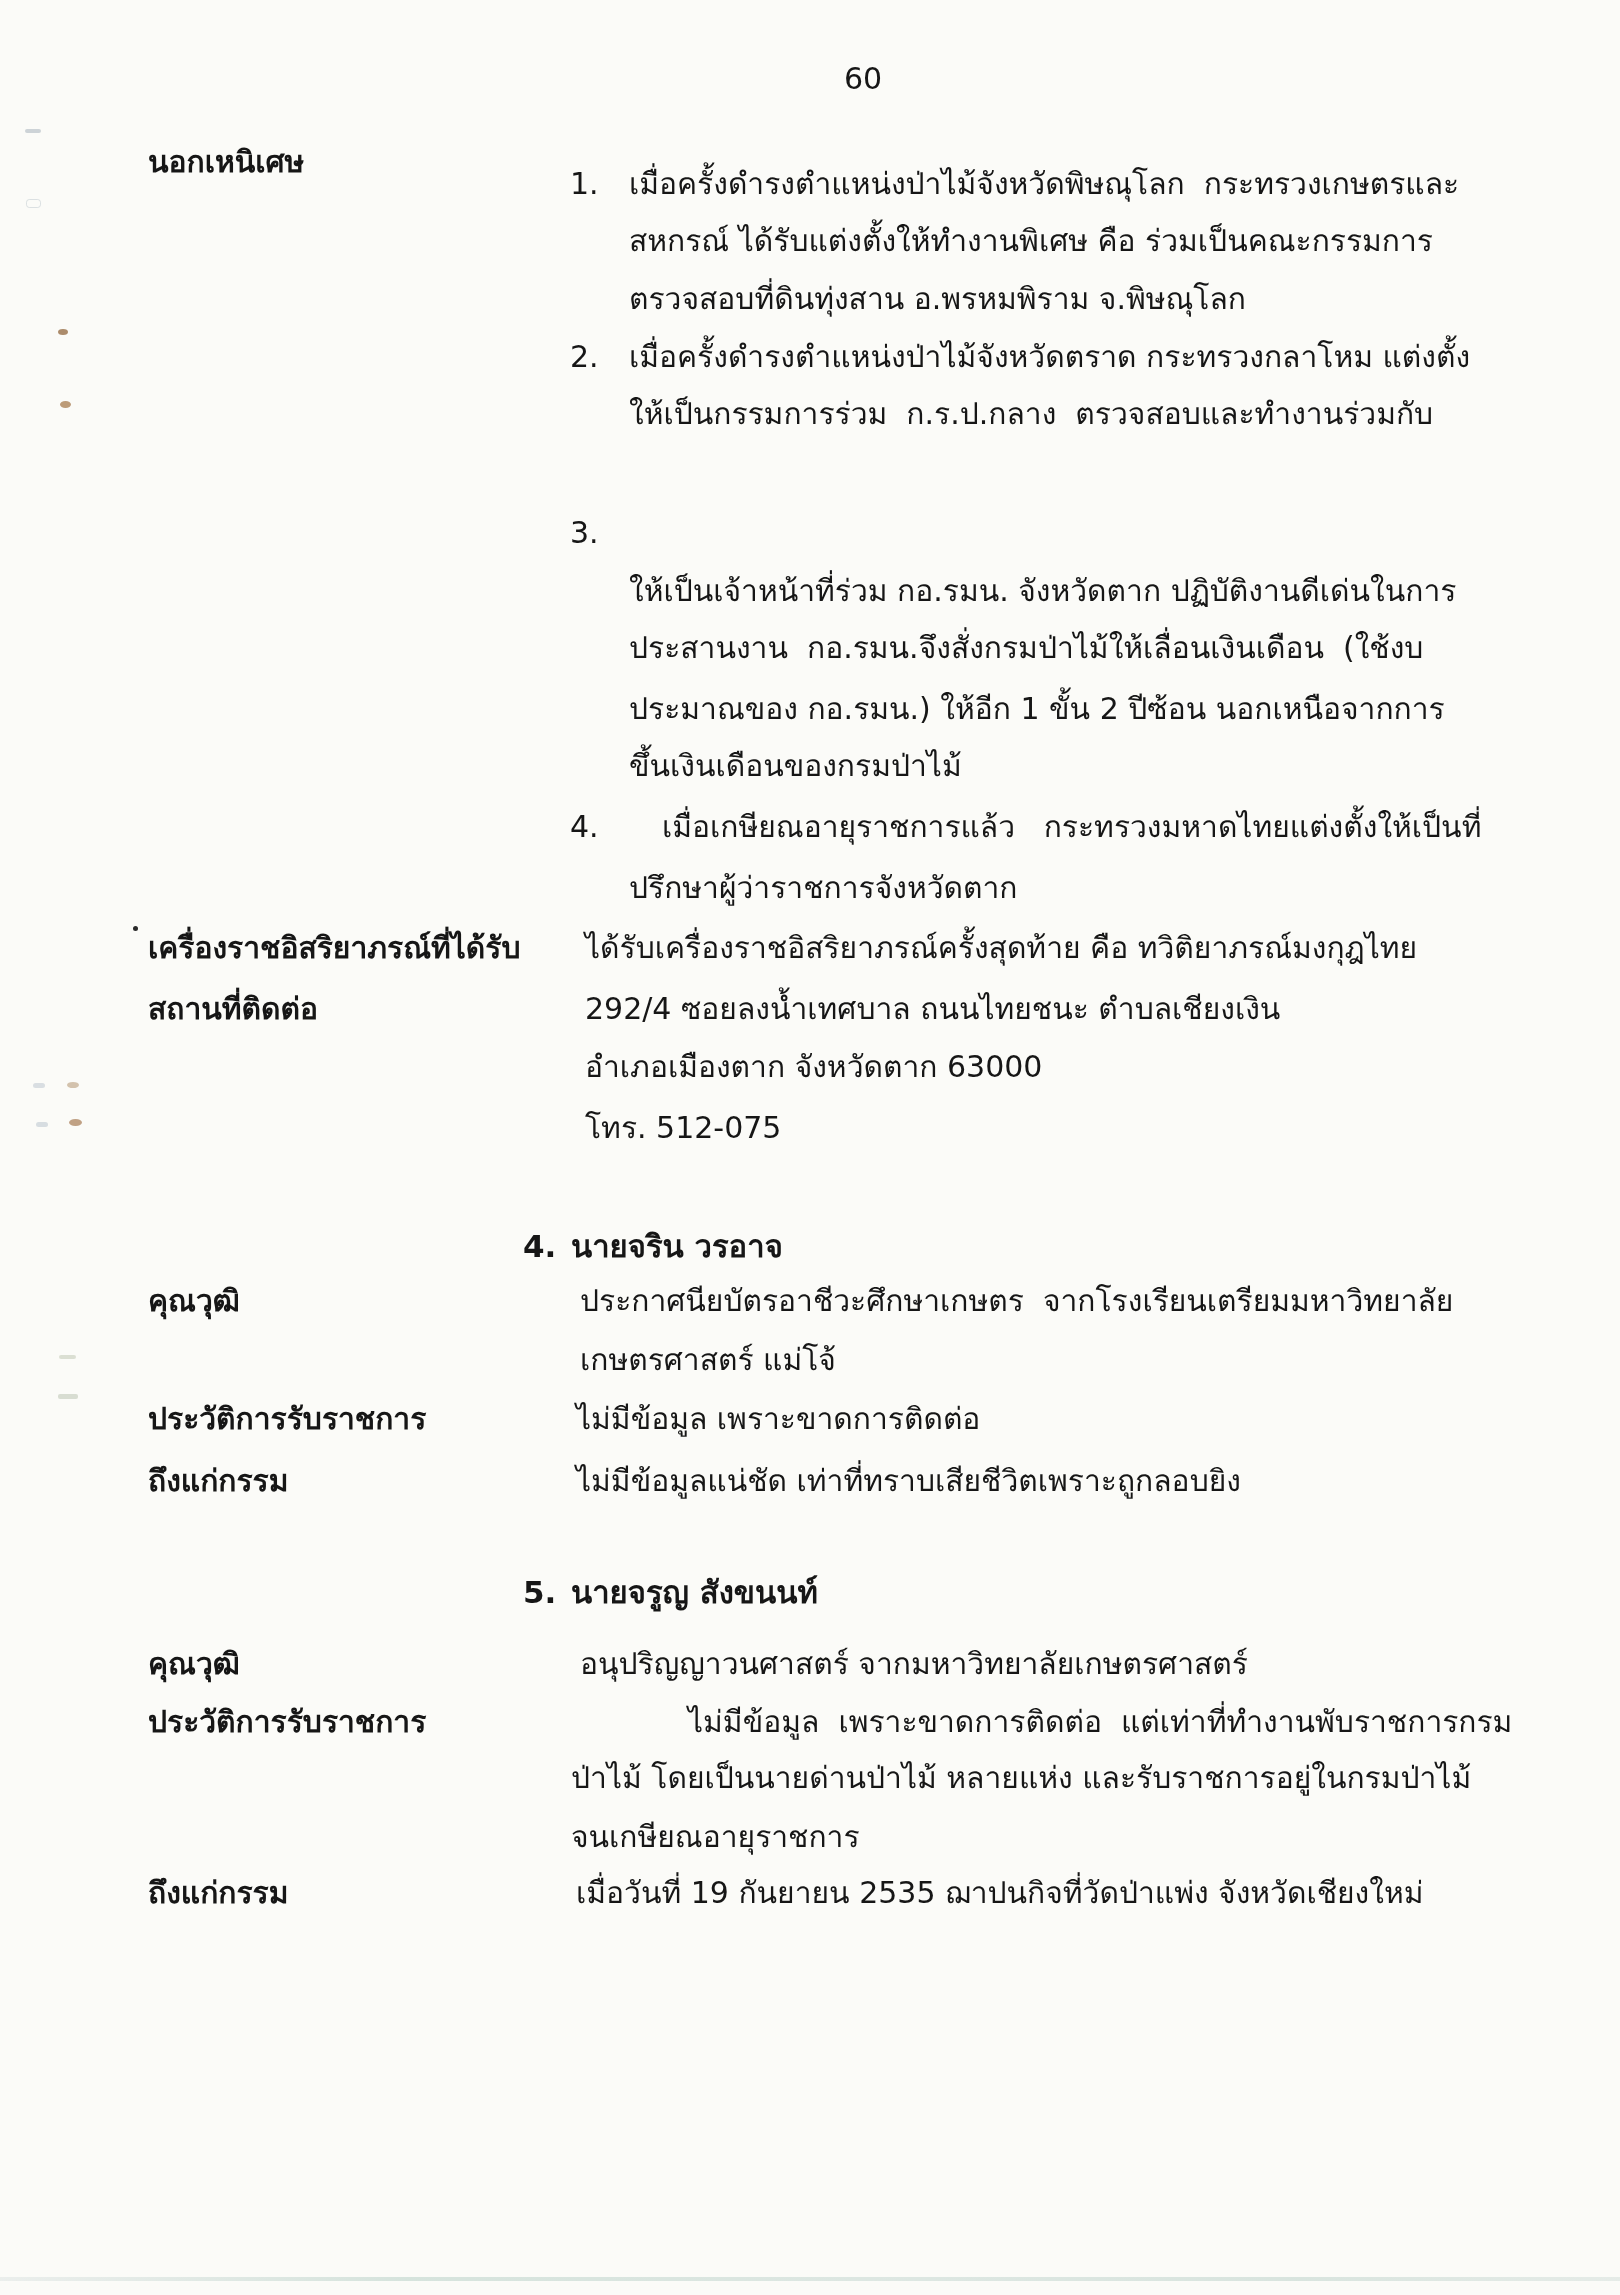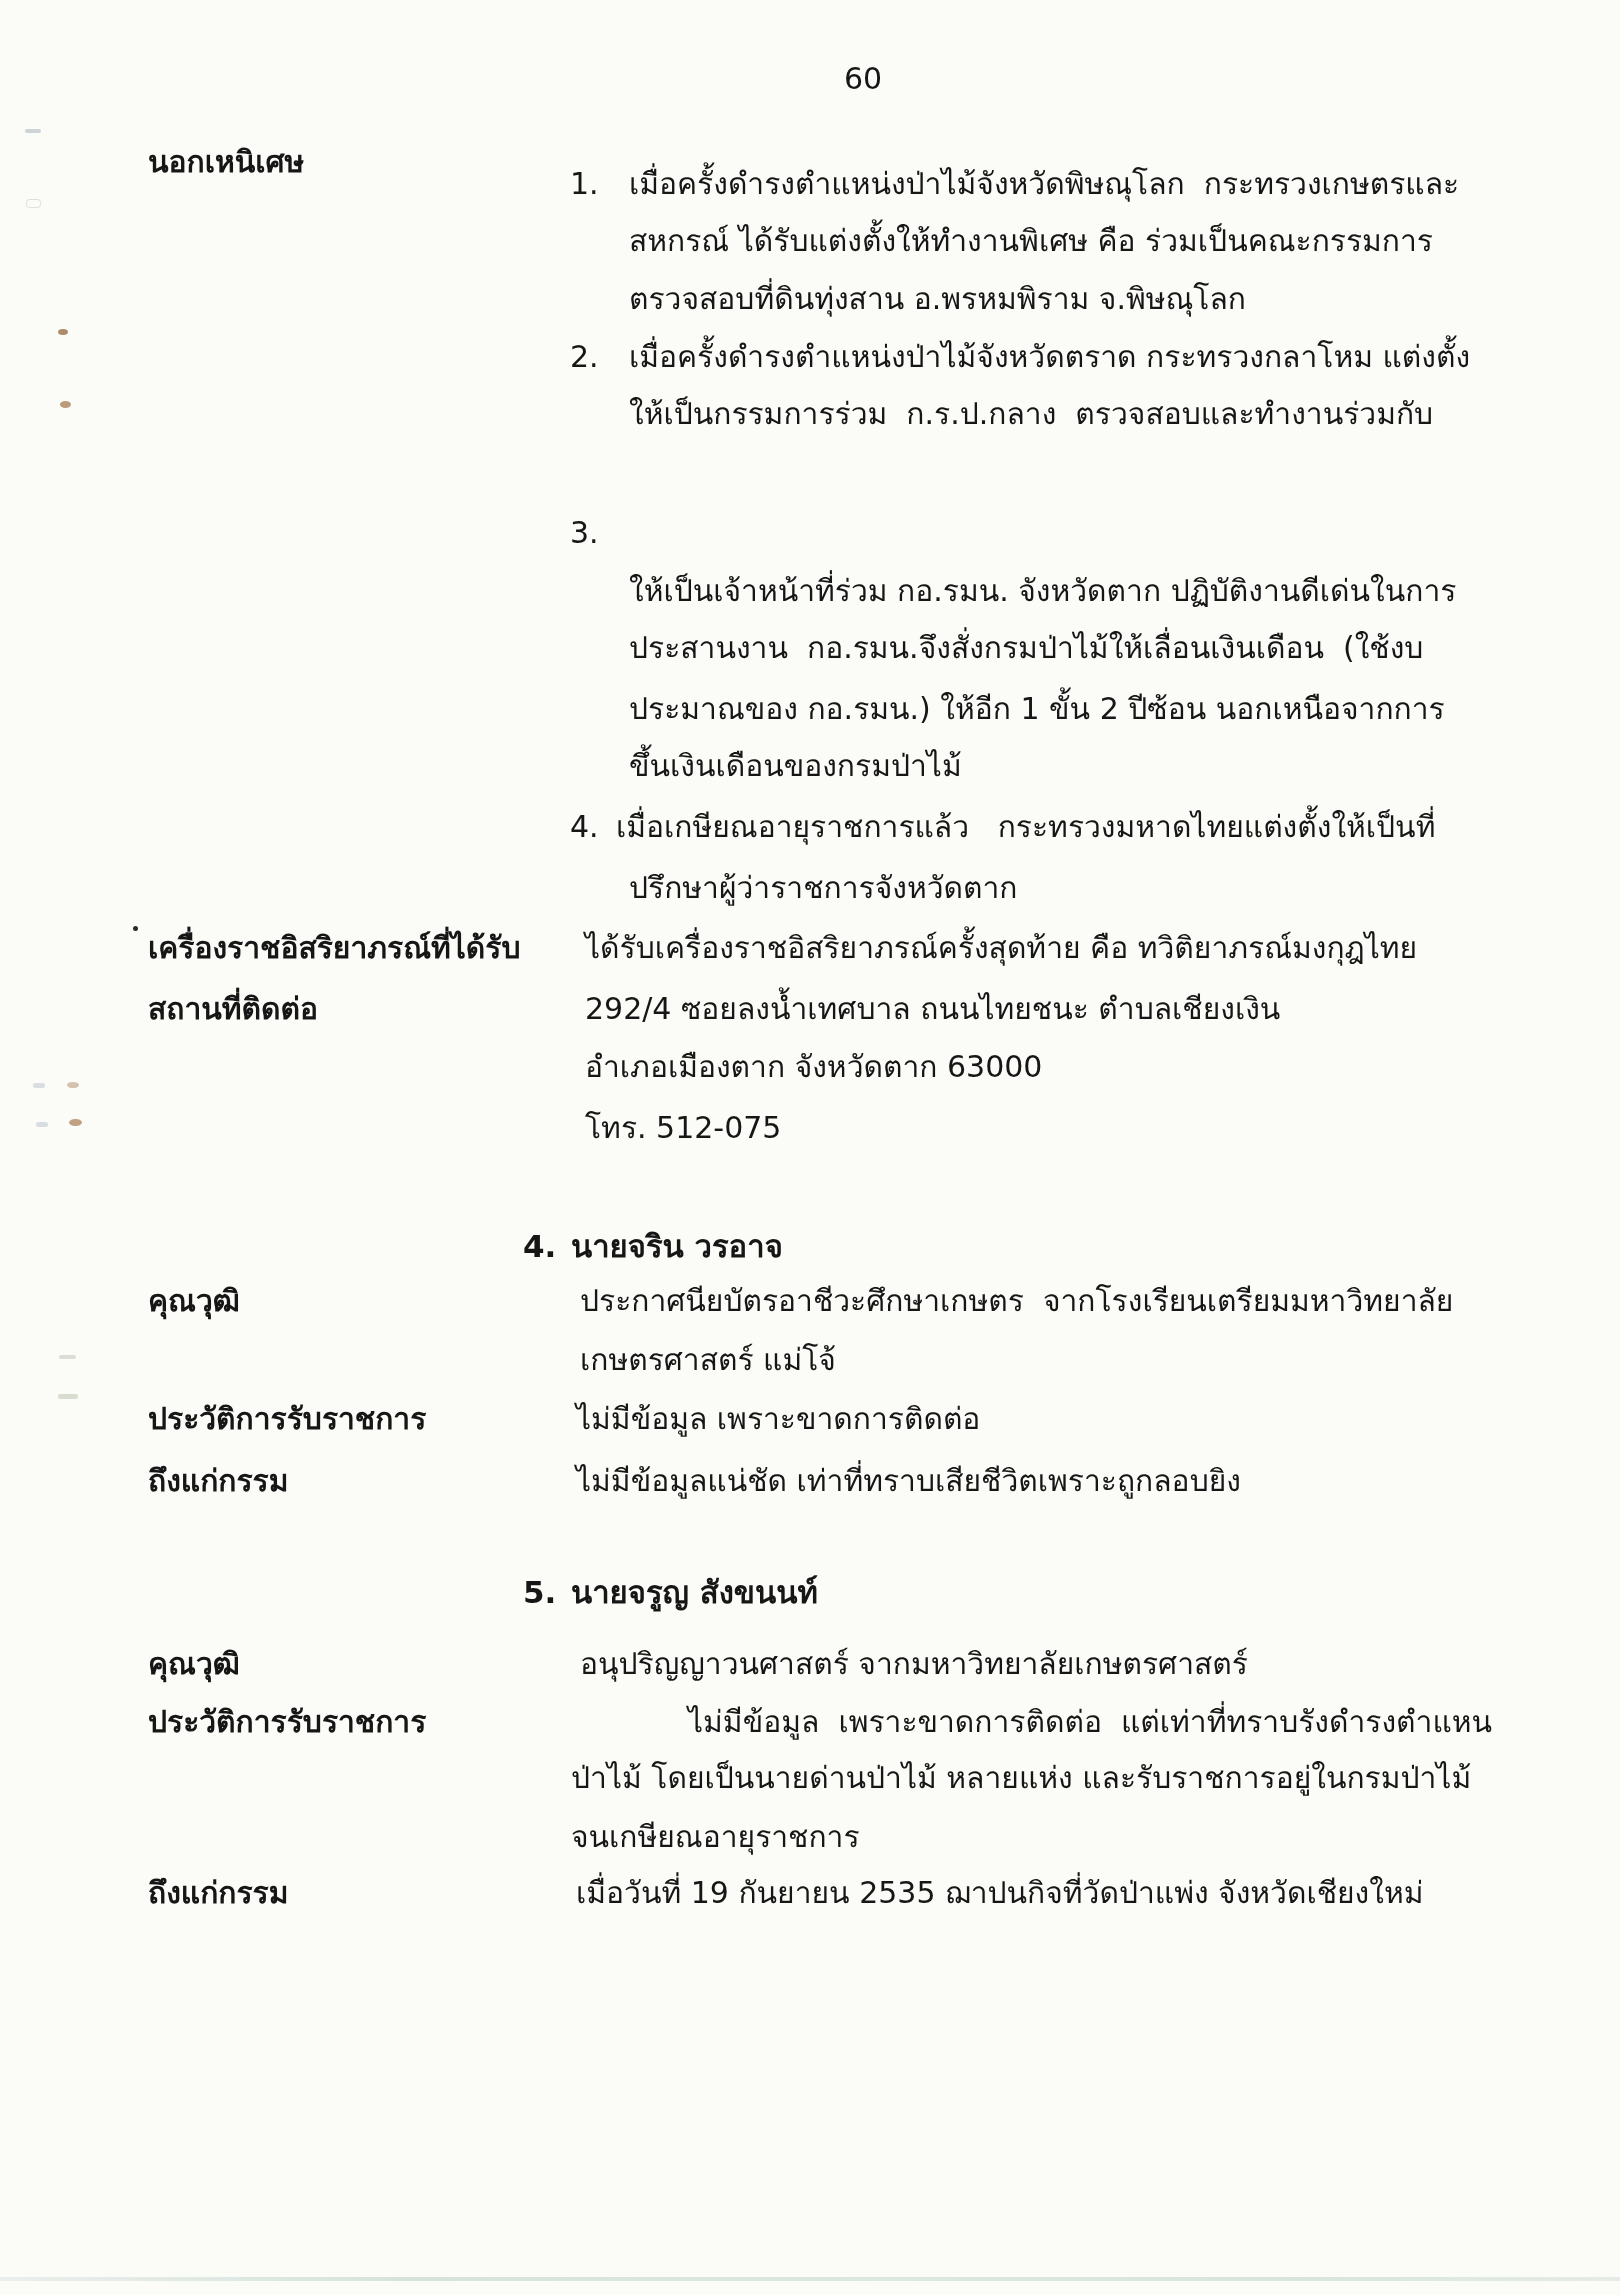--- a/index.html
+++ b/index.html
@@ -51,21 +51,21 @@
   <div class="t" style="left:629px; top:340px;">เมื่อครั้งดำรงตำแหน่งป่าไม้จังหวัดตราด กระทรวงกลาโหม แต่งตั้ง</div>
   <div class="t" style="left:629px; top:397px;">ให้เป็นกรรมการร่วม  ก.ร.ป.กลาง  ตรวจสอบและทำงานร่วมกับ</div>
 
   <div class="t num" style="left:570px; top:516px;">3.</div>
   <div class="t" style="left:629px; top:574px;">ให้เป็นเจ้าหน้าที่ร่วม กอ.รมน. จังหวัดตาก ปฏิบัติงานดีเด่นในการ</div>
   <div class="t" style="left:629px; top:631px;">ประสานงาน  กอ.รมน.จึงสั่งกรมป่าไม้ให้เลื่อนเงินเดือน  (ใช้งบ</div>
   <div class="t" style="left:629px; top:692px;">ประมาณของ กอ.รมน.) ให้อีก 1 ขั้น 2 ปีซ้อน นอกเหนือจากการ</div>
   <div class="t" style="left:629px; top:749px;">ขึ้นเงินเดือนของกรมป่าไม้</div>
 
   <div class="t num" style="left:570px; top:810px;">4.</div>
-  <div class="t" style="left:616px; top:810px;">เมื่อเกษียณอายุราชการแล้ว   กระทรวงมหาดไทยแต่งตั้งให้เป็นที่</div>
+  <div class="t" style="left:662px; top:810px;">เมื่อเกษียณอายุราชการแล้ว   กระทรวงมหาดไทยแต่งตั้งให้เป็นที่</div>
   <div class="t" style="left:629px; top:871px;">ปรึกษาผู้ว่าราชการจังหวัดตาก</div>
 
   <div class="t label" style="left:148px; top:931px;">เครื่องราชอิสริยาภรณ์ที่ได้รับ</div>
   <div class="t" style="left:585px; top:931px;">ได้รับเครื่องราชอิสริยาภรณ์ครั้งสุดท้าย คือ ทวิติยาภรณ์มงกุฎไทย</div>
 
   <div class="t label" style="left:148px; top:992px;">สถานที่ติดต่อ</div>
   <div class="t" style="left:585px; top:992px;">292/4 ซอยลงน้ำเทศบาล ถนนไทยชนะ ตำบลเชียงเงิน</div>
   <div class="t" style="left:585px; top:1050px;">อำเภอเมืองตาก จังหวัดตาก 63000</div>
   <div class="t" style="left:585px; top:1111px;">โทร. 512-075</div>
 
@@ -82,21 +82,21 @@
   <div class="t label" style="left:148px; top:1464px;">ถึงแก่กรรม</div>
   <div class="t" style="left:576px; top:1464px;">ไม่มีข้อมูลแน่ชัด เท่าที่ทราบเสียชีวิตเพราะถูกลอบยิง</div>
 
   <div class="t hdr" style="left:523px; top:1575px;">5.</div>
   <div class="t hdr" style="left:571px; top:1575px;">นายจรูญ สังขนนท์</div>
 
   <div class="t label" style="left:148px; top:1647px;">คุณวุฒิ</div>
   <div class="t" style="left:580px; top:1647px;">อนุปริญญาวนศาสตร์ จากมหาวิทยาลัยเกษตรศาสตร์</div>
 
   <div class="t label" style="left:148px; top:1705px;">ประวัติการรับราชการ</div>
-  <div class="t" style="left:688px; top:1705px;">ไม่มีข้อมูล  เพราะขาดการติดต่อ  แต่เท่าที่ทราบรังดำรงตำแหน</div>
+  <div class="t" style="left:688px; top:1705px;">ไม่มีข้อมูล  เพราะขาดการติดต่อ  แต่เท่าที่ทำงานพับราชการกรม</div>
   <div class="t" style="left:571px; top:1761px;">ป่าไม้ โดยเป็นนายด่านป่าไม้ หลายแห่ง และรับราชการอยู่ในกรมป่าไม้</div>
   <div class="t" style="left:571px; top:1820px;">จนเกษียณอายุราชการ</div>
 
   <div class="t label" style="left:148px; top:1876px;">ถึงแก่กรรม</div>
   <div class="t" style="left:576px; top:1876px;">เมื่อวันที่ 19 กันยายน 2535 ฌาปนกิจที่วัดป่าแพ่ง จังหวัดเชียงใหม่</div>
 
   <div class="speck" style="left:25px; top:129px; width:15.7px; height:3.9px; background:#b9c2c9; border-radius:2px; opacity:.7;"></div>
   <div class="speck" style="left:26px; top:199px; width:13px; height:7.2px; border:1.3px solid #c6ced4; border-radius:3.3px; opacity:.6;"></div>
   <div class="speck" style="left:58px; top:329px; width:9.8px; height:5.9px; background:#a3805c; border-radius:50%; opacity:.9;"></div>
   <div class="speck" style="left:60px; top:401px; width:11px; height:7.2px; background:#b08a62; border-radius:50%; opacity:.85;"></div>

